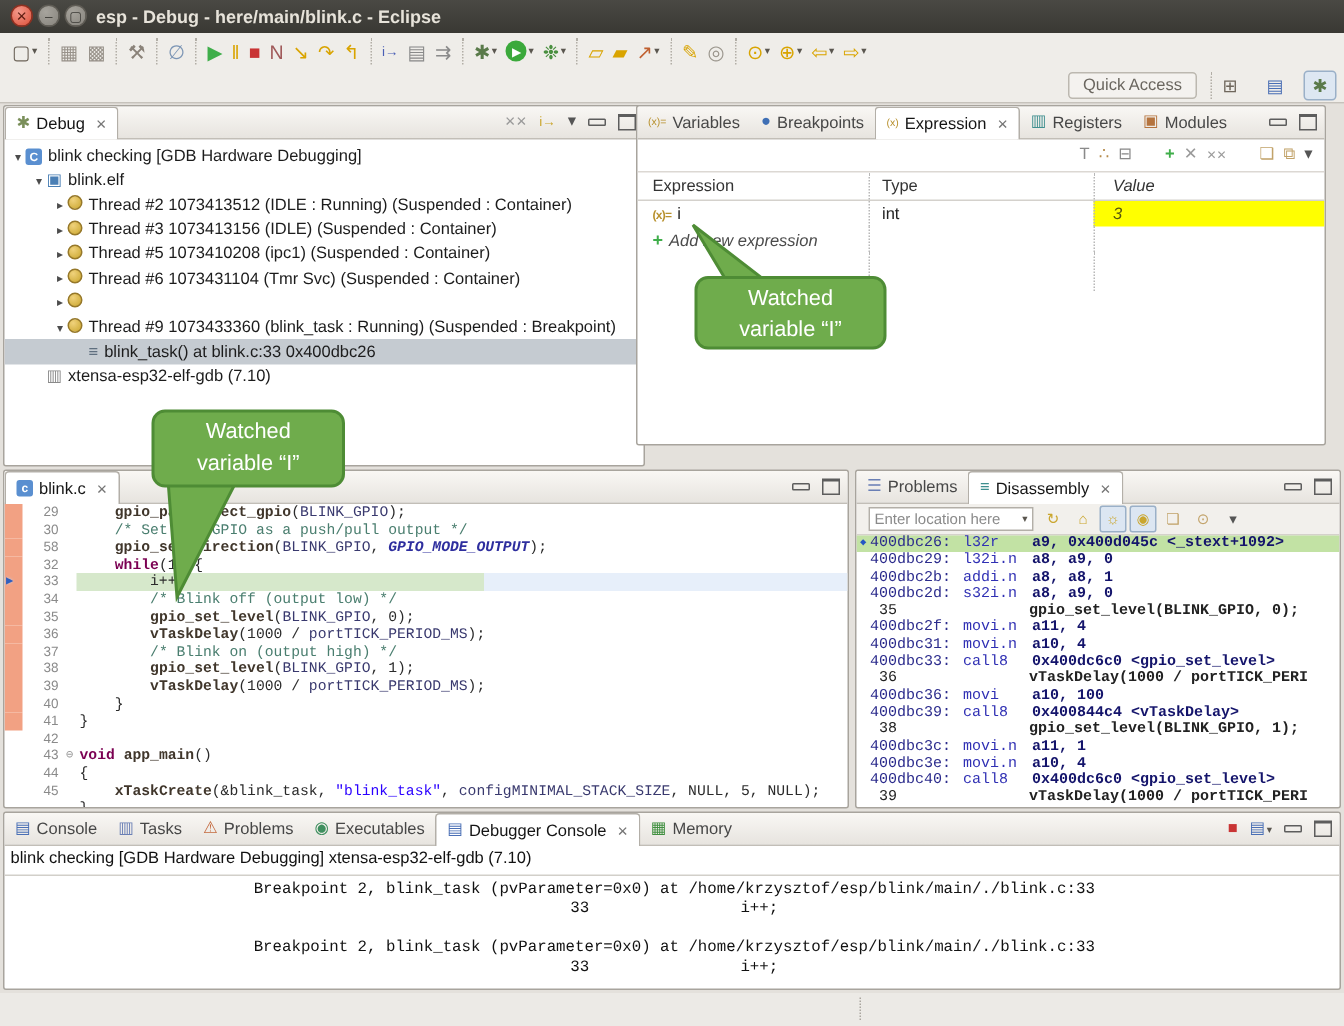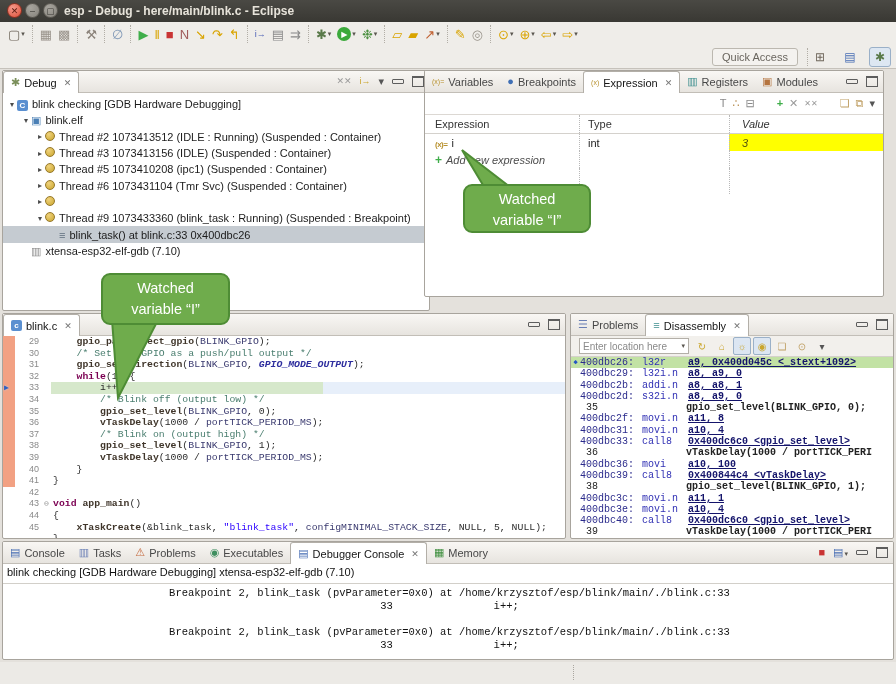--- a/index.html
+++ b/index.html
@@ -75,21 +75,21 @@
   #disasm-panel{left:570px;top:313px;width:324px;height:226px;}
   .locbar{height:20px;display:flex;align-items:center;background:#f2f0ec;border-bottom:1px solid #d5d1cb;padding-left:8px;gap:4px;}
   .locbox{width:102px;height:14px;border:1px solid #b3afa8;background:#fff;color:#8a8a8a;font-size:10px;padding:0 3px;display:flex;align-items:center;justify-content:space-between;}
   .locbtn{height:16px;min-width:16px;display:flex;align-items:center;justify-content:center;border:1px solid transparent;border-radius:2px;font-size:10px;}
   .locbtn.pressed{border:1px solid #9ab0c8;background:#dce6f2;}
   .dsrow{display:flex;height:11.3px;line-height:11.3px;font-family:"Liberation Mono",monospace;font-size:10px;white-space:pre;}
   .dsrow.hl{background:var(--dshl);}
   .dsmark{width:9px;flex:none;font-size:7px;color:#2456c4;text-align:center;}
   .dsaddr{width:62px;flex:none;color:#2b2b8c;}
   .dsinstr{min-width:38px;margin-right:8px;flex:none;color:#3030b4;}
-  .dsargs{color:#14146b;font-weight:bold;text-decoration:underline;}
+  .dsargs{color:#14146b;font-weight:bold;}
   .dssnum{width:62px;flex:none;color:#222;}
   .dsscode{padding-left:44px;color:#222;font-weight:600;}
   
   #console-panel{left:2px;top:541px;width:892px;height:119px;}
   .condesc{height:17px;font-size:11px;color:#111;padding:2px 0 0 4px;border-bottom:1px solid #d2cfc9;}
   .conbody{padding-top:3px;text-align:center;}
   .conline{font-family:"Liberation Mono",monospace;font-size:10.5px;line-height:13px;white-space:pre;color:#111;padding-left:3px;}
   
   .statusbar{position:absolute;left:0;top:662px;width:896px;height:22px;background:#eceae6;}
   .statgrip{position:absolute;left:573px;top:3px;height:15px;border-left:1px dotted #aaa69f;}
@@ -369,21 +369,21 @@
           <span class="tclose">✕</span>
         </span>
         <span class="panelbtns">
           <span class="minico"></span>
           <span class="maxico"></span>
         </span>
       </div>
     <div id="editor-body">
         <div class="eline"><span class="emark range"></span><span class="enum">29</span><span class="efold"></span><span class="ecode"><span class="tk-pl">    </span><span class="tk-fn">gpio_pad_select_gpio</span><span class="tk-pl">(</span><span class="tk-mc">BLINK_GPIO</span><span class="tk-pl">);</span></span></div>
         <div class="eline"><span class="emark range"></span><span class="enum">30</span><span class="efold"></span><span class="ecode"><span class="tk-pl">    </span><span class="tk-cm">/* Set the GPIO as a push/pull output */</span></span></div>
-        <div class="eline"><span class="emark range"></span><span class="enum">31</span><span class="efold"></span><span class="ecode"><span class="tk-pl">    </span><span class="tk-fn">gpio_set_direction</span><span class="tk-pl">(</span><span class="tk-mc">BLINK_GPIO</span><span class="tk-pl">, </span><span class="tk-mi">GPIO_MODE_OUTPUT</span><span class="tk-pl">);</span></span></div>
+        <div class="eline"><span class="emark range"></span><span class="enum">58</span><span class="efold"></span><span class="ecode"><span class="tk-pl">    </span><span class="tk-fn">gpio_set_direction</span><span class="tk-pl">(</span><span class="tk-mc">BLINK_GPIO</span><span class="tk-pl">, </span><span class="tk-mi">GPIO_MODE_OUTPUT</span><span class="tk-pl">);</span></span></div>
         <div class="eline"><span class="emark range"></span><span class="enum">32</span><span class="efold"></span><span class="ecode"><span class="tk-pl">    </span><span class="tk-kw">while</span><span class="tk-pl">(1) {</span></span></div>
         <div class="eline cur"><span class="emark range"><span class="bpa">▶</span></span><span class="enum">33</span><span class="efold"></span><span class="ecode"><span class="tk-pl">        i++;</span></span></div>
         <div class="eline"><span class="emark range"></span><span class="enum">34</span><span class="efold"></span><span class="ecode"><span class="tk-pl">        </span><span class="tk-cm">/* Blink off (output low) */</span></span></div>
         <div class="eline"><span class="emark range"></span><span class="enum">35</span><span class="efold"></span><span class="ecode"><span class="tk-pl">        </span><span class="tk-fn">gpio_set_level</span><span class="tk-pl">(</span><span class="tk-mc">BLINK_GPIO</span><span class="tk-pl">, 0);</span></span></div>
         <div class="eline"><span class="emark range"></span><span class="enum">36</span><span class="efold"></span><span class="ecode"><span class="tk-pl">        </span><span class="tk-fn">vTaskDelay</span><span class="tk-pl">(1000 / </span><span class="tk-mc">portTICK_PERIOD_MS</span><span class="tk-pl">);</span></span></div>
         <div class="eline"><span class="emark range"></span><span class="enum">37</span><span class="efold"></span><span class="ecode"><span class="tk-pl">        </span><span class="tk-cm">/* Blink on (output high) */</span></span></div>
         <div class="eline"><span class="emark range"></span><span class="enum">38</span><span class="efold"></span><span class="ecode"><span class="tk-pl">        </span><span class="tk-fn">gpio_set_level</span><span class="tk-pl">(</span><span class="tk-mc">BLINK_GPIO</span><span class="tk-pl">, 1);</span></span></div>
         <div class="eline"><span class="emark range"></span><span class="enum">39</span><span class="efold"></span><span class="ecode"><span class="tk-pl">        </span><span class="tk-fn">vTaskDelay</span><span class="tk-pl">(1000 / </span><span class="tk-mc">portTICK_PERIOD_MS</span><span class="tk-pl">);</span></span></div>
         <div class="eline"><span class="emark range"></span><span class="enum">40</span><span class="efold"></span><span class="ecode"><span class="tk-pl">    }</span></span></div>
         <div class="eline"><span class="emark range"></span><span class="enum">41</span><span class="efold"></span><span class="ecode"><span class="tk-pl">}</span></span></div>
@@ -439,21 +439,21 @@
             <span style="color: rgb(85, 85, 85);">▾</span>
           </span>
         </span>
     </div>
     <div id="disasm-body">
         <div class="dsrow hl"><span class="dsmark">◆</span><span class="dsaddr">400dbc26:</span><span class="dsinstr">l32r</span><span class="dsargs">a9, 0x400d045c &lt;_stext+1092&gt;</span></div>
         <div class="dsrow"><span class="dsmark"></span><span class="dsaddr">400dbc29:</span><span class="dsinstr">l32i.n</span><span class="dsargs">a8, a9, 0</span></div>
         <div class="dsrow"><span class="dsmark"></span><span class="dsaddr">400dbc2b:</span><span class="dsinstr">addi.n</span><span class="dsargs">a8, a8, 1</span></div>
         <div class="dsrow"><span class="dsmark"></span><span class="dsaddr">400dbc2d:</span><span class="dsinstr">s32i.n</span><span class="dsargs">a8, a9, 0</span></div>
         <div class="dsrow"><span class="dsmark"></span><span class="dssnum"> 35</span><span class="dsscode">gpio_set_level(BLINK_GPIO, 0);</span></div>
-        <div class="dsrow"><span class="dsmark"></span><span class="dsaddr">400dbc2f:</span><span class="dsinstr">movi.n</span><span class="dsargs">a11, 8</span></div>
+        <div class="dsrow"><span class="dsmark"></span><span class="dsaddr">400dbc2f:</span><span class="dsinstr">movi.n</span><span class="dsargs">a11, 4</span></div>
         <div class="dsrow"><span class="dsmark"></span><span class="dsaddr">400dbc31:</span><span class="dsinstr">movi.n</span><span class="dsargs">a10, 4</span></div>
         <div class="dsrow"><span class="dsmark"></span><span class="dsaddr">400dbc33:</span><span class="dsinstr">call8</span><span class="dsargs">0x400dc6c0 &lt;gpio_set_level&gt;</span></div>
         <div class="dsrow"><span class="dsmark"></span><span class="dssnum"> 36</span><span class="dsscode">vTaskDelay(1000 / portTICK_PERI</span></div>
         <div class="dsrow"><span class="dsmark"></span><span class="dsaddr">400dbc36:</span><span class="dsinstr">movi</span><span class="dsargs">a10, 100</span></div>
         <div class="dsrow"><span class="dsmark"></span><span class="dsaddr">400dbc39:</span><span class="dsinstr">call8</span><span class="dsargs">0x400844c4 &lt;vTaskDelay&gt;</span></div>
         <div class="dsrow"><span class="dsmark"></span><span class="dssnum"> 38</span><span class="dsscode">gpio_set_level(BLINK_GPIO, 1);</span></div>
         <div class="dsrow"><span class="dsmark"></span><span class="dsaddr">400dbc3c:</span><span class="dsinstr">movi.n</span><span class="dsargs">a11, 1</span></div>
         <div class="dsrow"><span class="dsmark"></span><span class="dsaddr">400dbc3e:</span><span class="dsinstr">movi.n</span><span class="dsargs">a10, 4</span></div>
         <div class="dsrow"><span class="dsmark"></span><span class="dsaddr">400dbc40:</span><span class="dsinstr">call8</span><span class="dsargs">0x400dc6c0 &lt;gpio_set_level&gt;</span></div>
         <div class="dsrow"><span class="dsmark"></span><span class="dssnum"> 39</span><span class="dsscode">vTaskDelay(1000 / portTICK_PERI</span></div>

